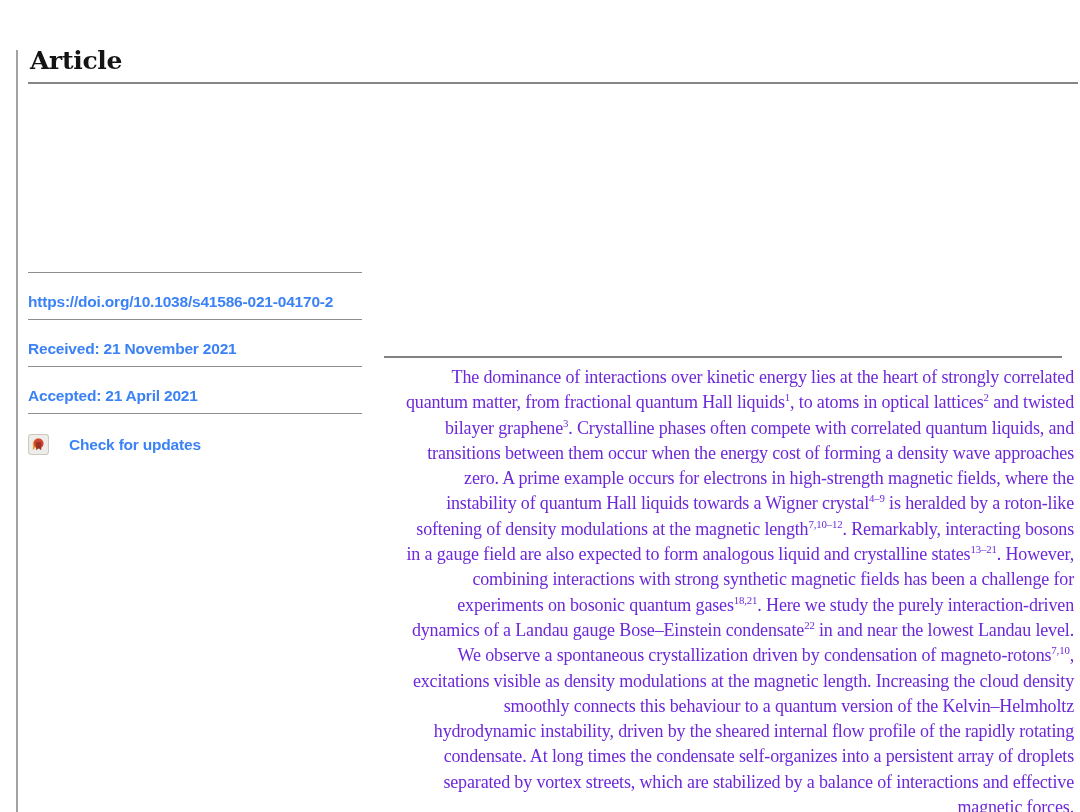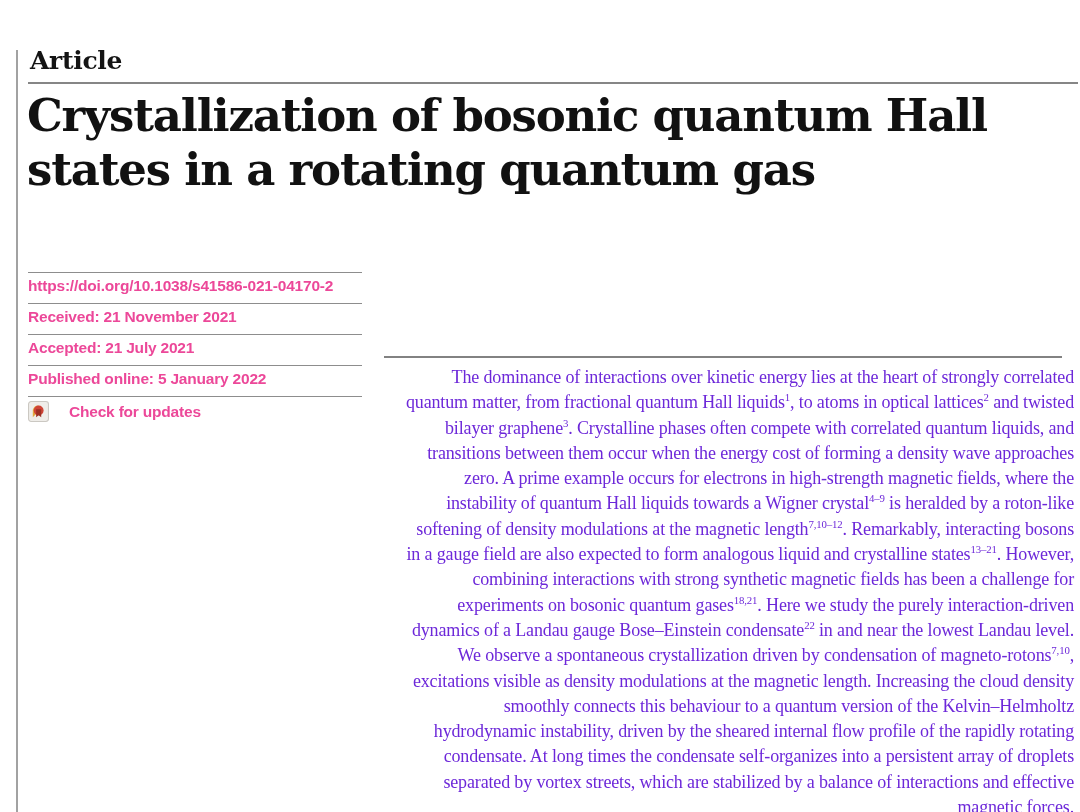--- a/index.html
+++ b/index.html
@@ -27,22 +27,22 @@
 
   .title {
     position:absolute; left:27px; top:45px; width:1000px; margin:0;
     font-family:"DejaVu Serif", serif; font-weight:700;
     font-size:45px; line-height:54px; letter-spacing:-1.2px; color:#111111;
   }
 
   .meta { position:absolute; left:28px; top:228px; width:334px; }
   .meta-row {
     border-top:1.5px solid #8d8d8d;
-    padding:4px 0 8px 0;
-    font-size:15.5px; font-weight:700; color:#ec4899;
+    padding:20px 0 8px 0;
+    font-size:15.5px; font-weight:700; color:#3b82f6;
     letter-spacing:-0.2px; white-space:nowrap;
   }
   .meta-row.check { display:flex; align-items:center; gap:20px; cursor:pointer; }
   .crossmark { display:inline-flex; width:21px; height:21px; }
   .crossmark svg { display:block; }
 
   .authors {
     position:absolute; left:384px; top:235px; width:676px; margin:0;
     font-size:15px; font-weight:700; line-height:25px;
     color:#191919; letter-spacing:-0.1px;
@@ -67,27 +67,25 @@
 </head>
 <body>
 
 <div class="page">
 
   <div class="left-rule"></div>
 
   <div class="kicker">Article</div>
   <div class="kicker-rule"></div>
 
-  <h1 class="title">Crystallization of bosonic quantum Hall states in a rotating quantum gas</h1>
 
   <aside class="meta">
     <div class="meta-row doi-row">https://doi.org/10.1038/s41586-021-04170-2</div>
     <div class="meta-row">Received: 21 November 2021</div>
-    <div class="meta-row">Accepted: 21 July 2021</div>
-    <div class="meta-row">Published online: 5 January 2022</div>
+    <div class="meta-row">Accepted: 21 April 2021</div>
     <div class="meta-row check">
       <span class="crossmark">
         <svg width="21" height="21" viewBox="0 0 24 24">
           <rect x="0.6" y="0.6" width="22.8" height="22.8" rx="3" fill="#efede9" stroke="#cbc8c2" stroke-width="1.2"></rect>
           <path d="M5.5 18.5 L5.5 10 A7 7 0 0 1 12 5.2 L12 12 Z" fill="#e2a63d"></path>
           <circle cx="12.2" cy="10.8" r="5.6" fill="#cf4436"></circle>
           <path d="M9.3 9.5 h5.8 v9 l-2.9 -2.2 l-2.9 2.2 z" fill="#9c2f24"></path>
         </svg>
       </span>
       <span>Check for updates</span>

